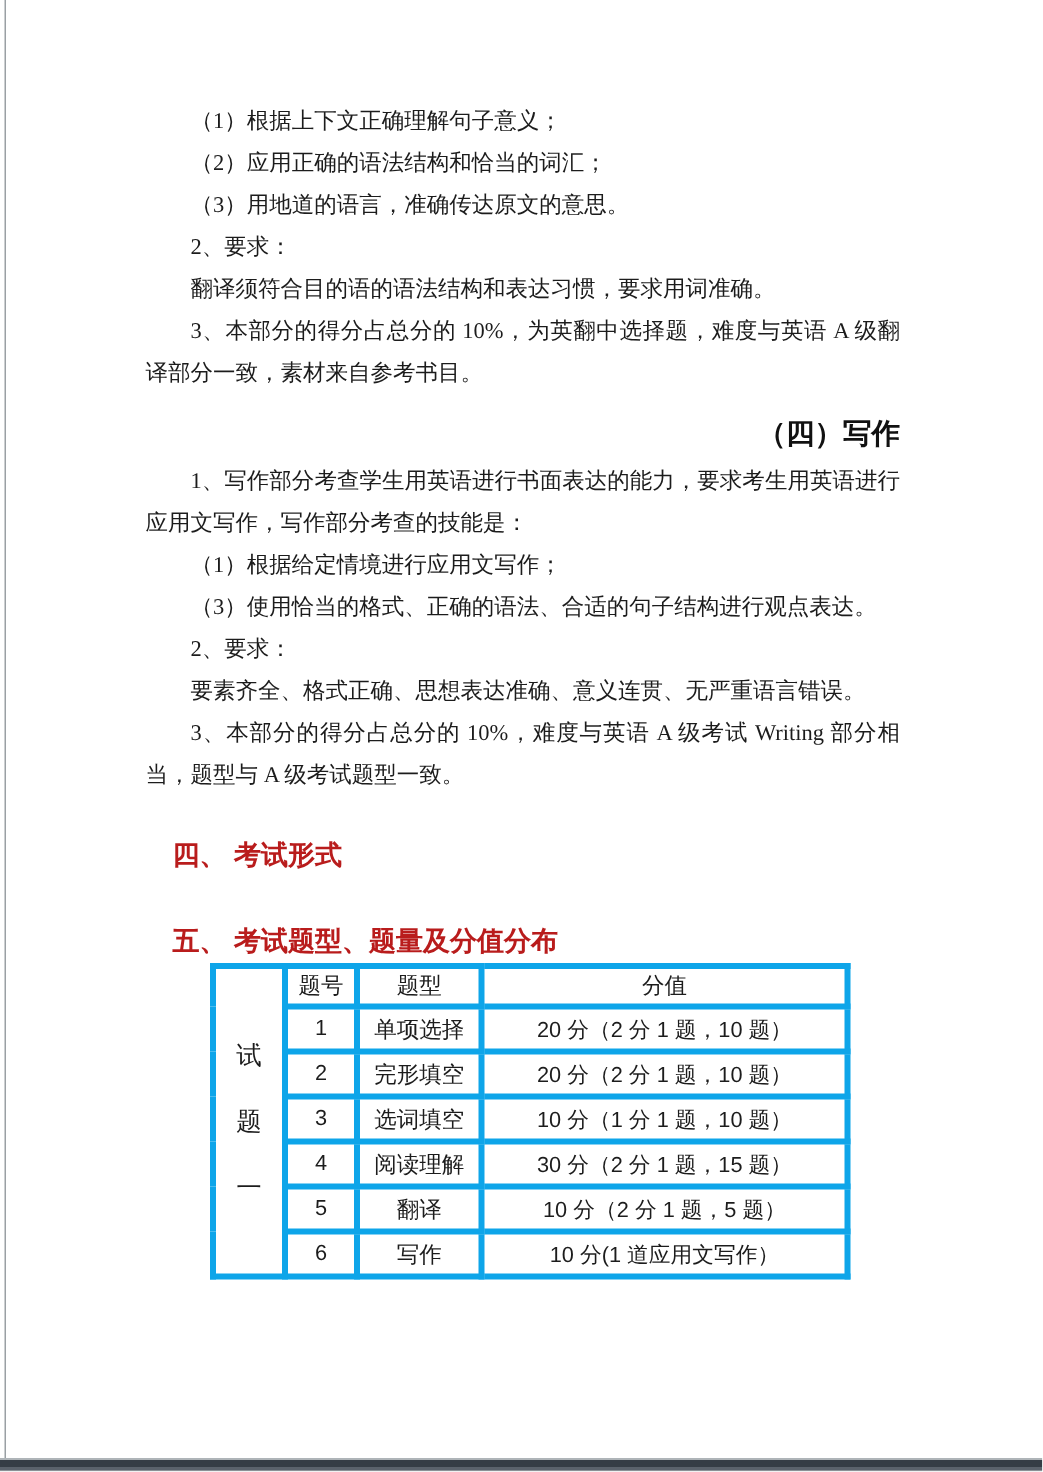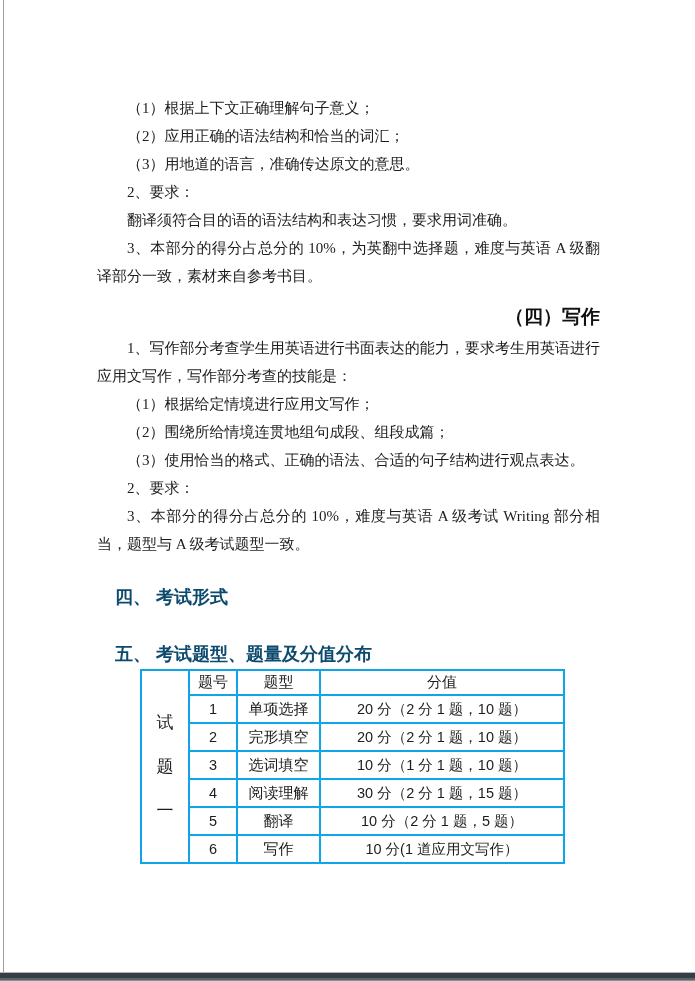--- a/index.html
+++ b/index.html
@@ -23,21 +23,21 @@
     left: 0; bottom: 0;
     width: 100%; height: 9px;
     background: linear-gradient(
       #aeb4b8 0px, #aeb4b8 1px,
       #353d45 1px, #353d45 6px,
       #5a626b 6px, #5a626b 8px,
       #8a9196 8px, #8a9196 9px);
   }
   .content {
     position: absolute;
-    left: 97px; top: 94px;
+    left: 97px; top: 67px;
     width: 503px;
   }
   p.body {
     margin: 0;
     font-size: 15px;
     line-height: 28px;
     text-align: justify;
   }
   p.ind2 { text-indent: 2em; }
   p.ind-wide { text-indent: 50px; }
@@ -49,34 +49,34 @@
     line-height: 30px;
     font-weight: 700;
     text-align: right;
     color: #111111;
   }
   .side-heading {
     font-family: "Liberation Sans", "DejaVu Sans", sans-serif;
     font-size: 18px;
     line-height: 30px;
     font-weight: 700;
-    color: #0c4a6e;
+    color: #b91c1c;
   }
   .heading-exam-form  { margin: 24px 0 0 18px; }
   .heading-exam-table { margin: 27px 0 0 18px; }
   table.score-table {
     margin: 0 0 0 43px;
     border-collapse: collapse;
     table-layout: fixed;
     width: 423px;
     font-size: 15px;
   }
   table.score-table th,
   table.score-table td {
-    border: 2px solid #0ea5e9;
+    border: 4px solid #0ea5e9;
     text-align: center;
     vertical-align: middle;
     padding: 0;
     font-weight: 400;
     color: #1c1c1c;
   }
   table.score-table th { height: 23px; }
   table.score-table td { height: 26px; }
   td.group-cell { width: 48px; }
   .group-stack {
@@ -104,23 +104,23 @@
     <p class="body ind2">（2）应用正确的语法结构和恰当的词汇；</p>
     <p class="body ind2">（3）用地道的语言，准确传达原文的意思。</p>
     <p class="body ind2">2、要求：</p>
     <p class="body ind2">翻译须符合目的语的语法结构和表达习惯，要求用词准确。</p>
     <p class="body ind2">3、本部分的得分占总分的 10%，为英翻中选择题，难度与英语 A 级翻译部分一致，素材来自参考书目。</p>
 
     <h2 class="center-heading">（四）写作</h2>
 
     <p class="body ind2">1、写作部分考查学生用英语进行书面表达的能力，要求考生用英语进行应用文写作，写作部分考查的技能是：</p>
     <p class="body ind2">（1）根据给定情境进行应用文写作；</p>
-    <p class="body ind2">（2）围绕所给情境连贯地组句成段、组段成篇；</p>
     <p class="body ind2">（3）使用恰当的格式、正确的语法、合适的句子结构进行观点表达。</p>
     <p class="body ind2">2、要求：</p>
+    <p class="body ind2">要素齐全、格式正确、思想表达准确、意义连贯、无严重语言错误。</p>
     <p class="body ind2">3、本部分的得分占总分的 10%，难度与英语 A 级考试 Writing 部分相当，题型与 A 级考试题型一致。</p>
 
     <h3 class="side-heading heading-exam-form">四、 考试形式</h3>
 
     <h3 class="side-heading heading-exam-table">五、 考试题型、题量及分值分布</h3>
 
     <table class="score-table">
       <colgroup>
         <col style="width:48px">
         <col style="width:48px">

